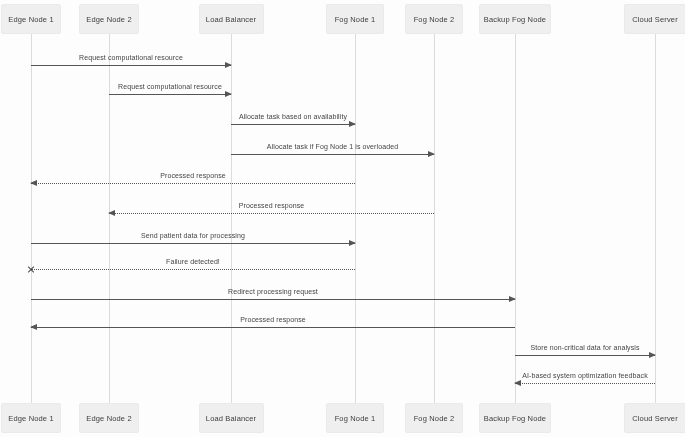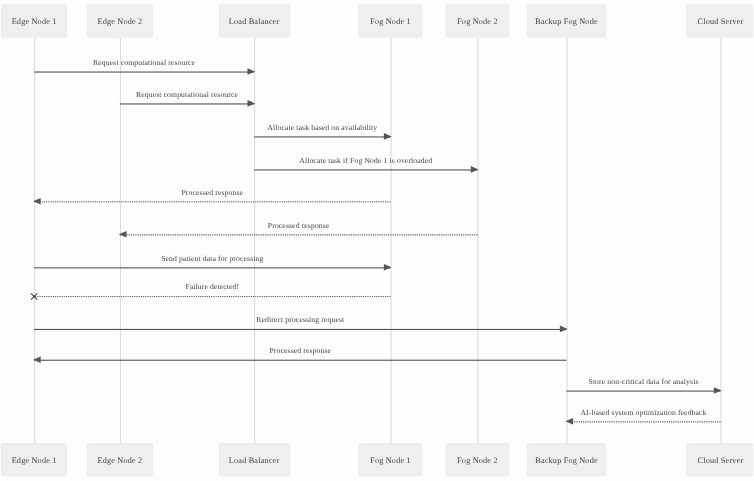--- a/index.html
+++ b/index.html
@@ -5,21 +5,21 @@
   html, body {
     margin: 0;
     padding: 0;
     background: #ffffff;
   }
   #canvas {
     position: relative;
     width: 685px;
     height: 437px;
     background: #fdfdfd;
-    font-family: Liberation Serif, serif;
+    font-family: Liberation Sans, sans-serif;
     overflow: hidden;
   }
   .participant-box {
     position: absolute;
     background: #efefef;
     border: 1px solid #eaeaea;
     border-radius: 2px;
     box-sizing: border-box;
     display: flex;
     align-items: center;

